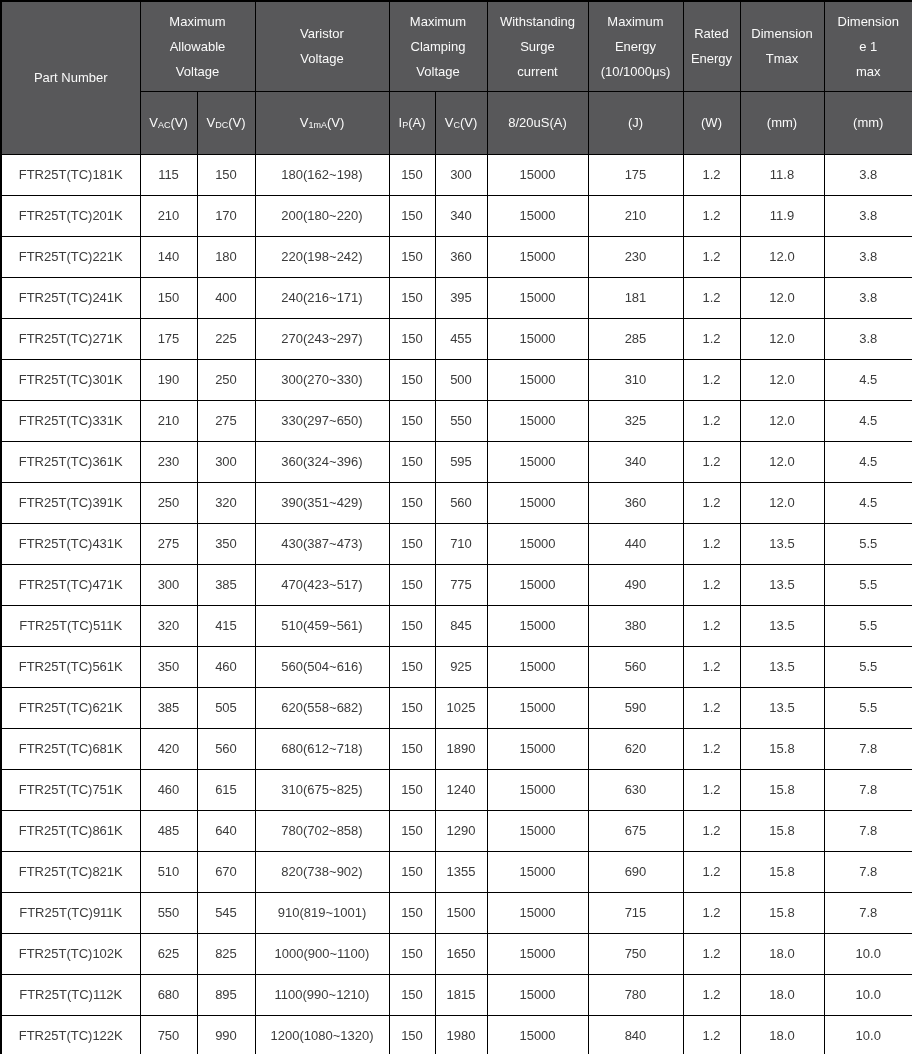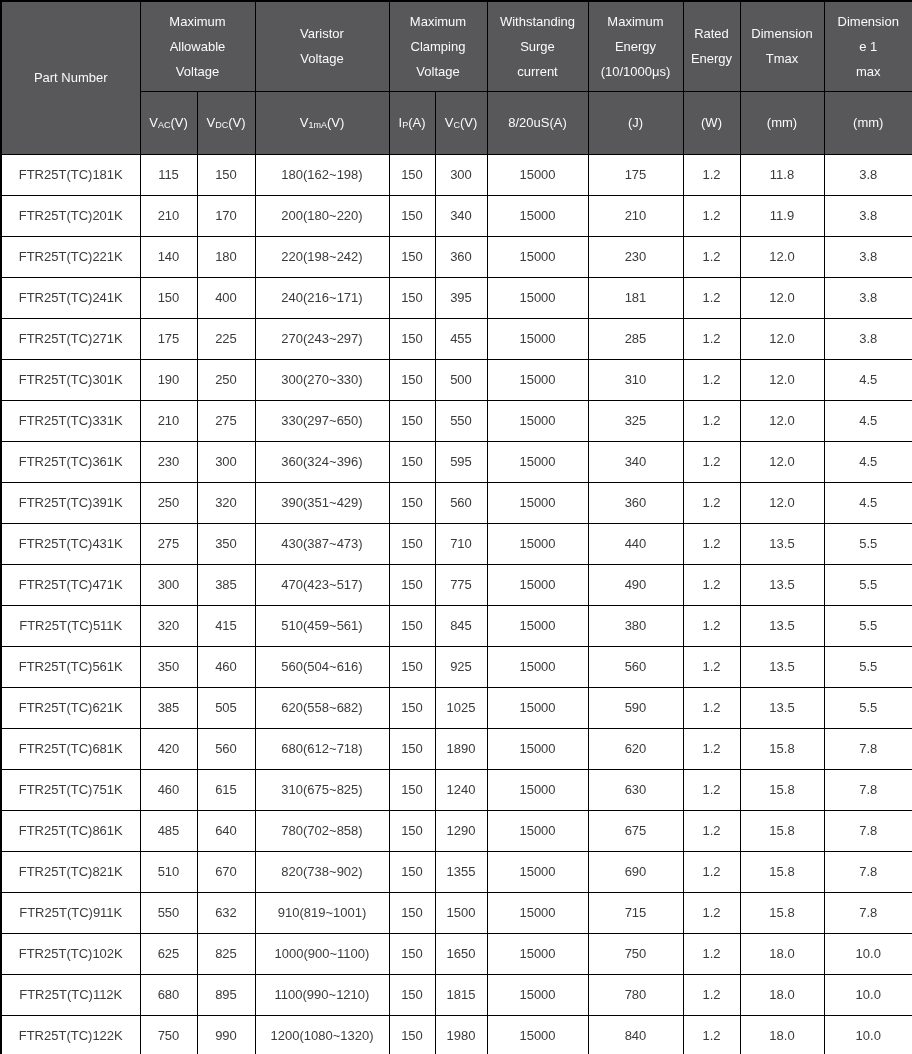--- a/index.html
+++ b/index.html
@@ -330,21 +330,21 @@
         <td>1355</td>
         <td>15000</td>
         <td>690</td>
         <td>1.2</td>
         <td>15.8</td>
         <td>7.8</td>
       </tr>
       <tr>
         <td>FTR25T(TC)911K</td>
         <td>550</td>
-        <td>632</td>
+        <td>545</td>
         <td>910(819~1001)</td>
         <td>150</td>
         <td>1500</td>
         <td>15000</td>
         <td>715</td>
         <td>1.2</td>
         <td>15.8</td>
         <td>7.8</td>
       </tr>
       <tr>

